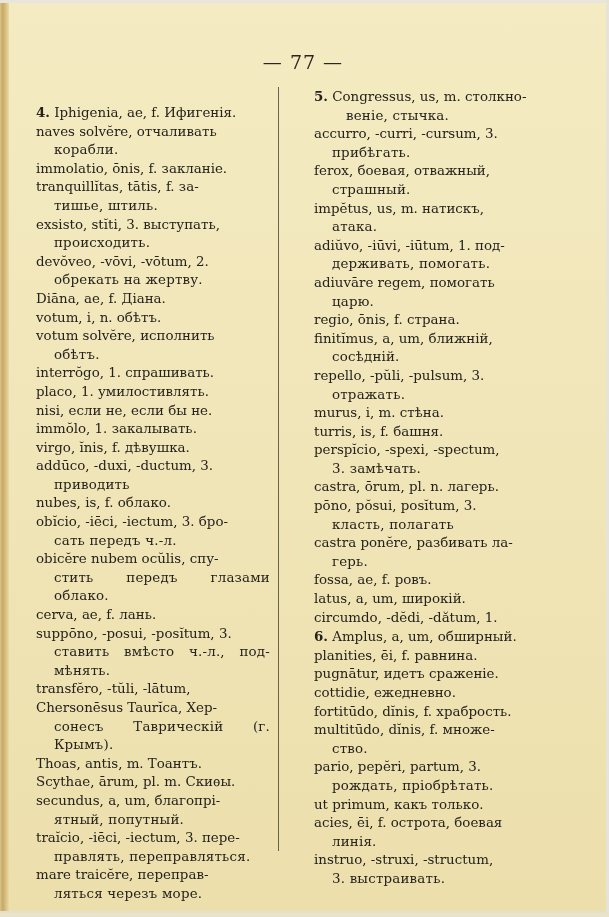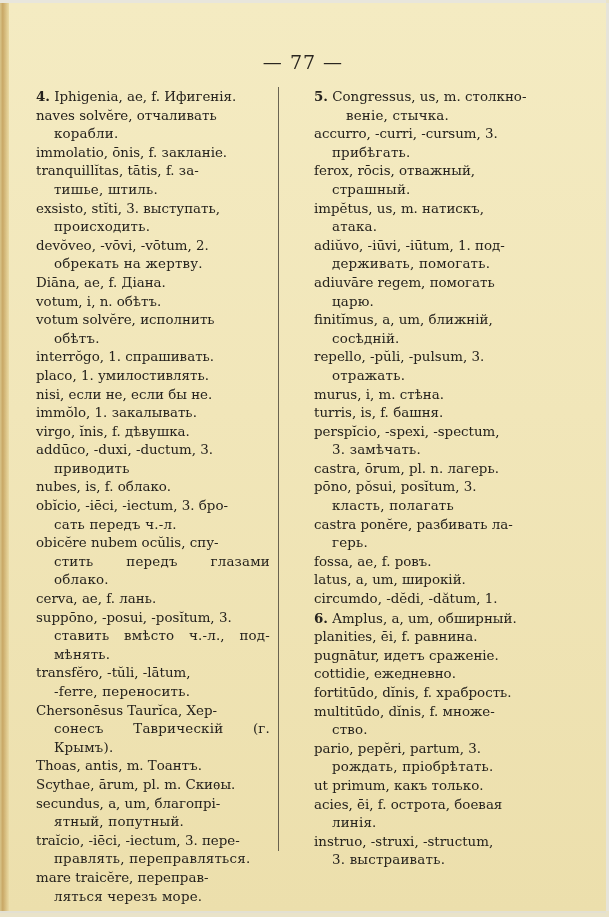--- a/index.html
+++ b/index.html
@@ -24,21 +24,21 @@
       background: #e6e4da;
     }
     .page-number {
       position: absolute; top: 48px; left: 0; width: 100%;
       text-align: center; font-size: 19px; color: #2a2620; letter-spacing: 1px;
     }
     .column {
       position: absolute; top: 84px;
       font-size: 13.4px; line-height: 18.6px; color: #25221d;
     }
-    .col-left { left: 36px; width: 234px; }
+    .col-left { left: 36px; width: 234px; margin-top: 16px; }
     .col-right { left: 314px; width: 232px; }
     .divider {
       position: absolute; left: 278px; top: 84px; width: 1px; height: 764px;
       background: #3c372d; opacity: 0.75;
     }
     .entry { text-align: justify; text-align-last: left; }
     .entry .cont { display: block; padding-left: 18px; }
     .entry .num { font-weight: bold; }
     .entry.numbered { text-indent: 0; }
     .entry.numbered .cont { padding-left: 32px; }
@@ -147,21 +147,20 @@
     
   </div>
       <div class="entry">
     
     <span class="head">suppōno, -posui, -posĭtum, 3.</span>
     <span class="cont ru">ставить вмѣсто ч.-л., под-мѣнять.</span>
   </div>
       <div class="entry">
     
     <span class="head">transfĕro, -tŭli, -lātum,</span>
-    <span class="cont ru">-ferre, переносить.</span>
   </div>
       <div class="entry">
     
     <span class="head">Chersonēsus Taurĭca, Хер-</span>
     <span class="cont ru">сонесъ Таврическій (г. Крымъ).</span>
   </div>
       <div class="entry">
     
     <span class="head">Thoas, antis, m. Тоантъ.</span>
     
@@ -194,37 +193,42 @@
     <span class="head">Congressus, us, m. столкно-</span>
     <span class="cont ru">веніе, стычка.</span>
   </div>
       <div class="entry">
     
     <span class="head">accurro, -curri, -cursum, 3.</span>
     <span class="cont ru">прибѣгать.</span>
   </div>
       <div class="entry">
     
-    <span class="head">ferox, rōcis, отважный,</span>
+    <span class="head">ferox, боевая, отважный,</span>
     <span class="cont ru">страшный.</span>
   </div>
       <div class="entry">
     
     <span class="head">impĕtus, us, m. натискъ,</span>
     <span class="cont ru">атака.</span>
   </div>
       <div class="entry">
     
     <span class="head">adiŭvo, -iūvi, -iūtum, 1. под-</span>
     <span class="cont ru">держивать, помогать.</span>
   </div>
       <div class="entry">
     
     <span class="head">adiuvāre regem, помогать</span>
     <span class="cont ru">царю.</span>
+  </div>
+      <div class="entry">
+    
+    <span class="head">regio, ōnis, f. страна.</span>
+    
   </div>
       <div class="entry">
     
     <span class="head">finitĭmus, a, um, ближній,</span>
     <span class="cont ru">сосѣдній.</span>
   </div>
       <div class="entry">
     
     <span class="head">repello, -pŭli, -pulsum, 3.</span>
     <span class="cont ru">отражать.</span>

